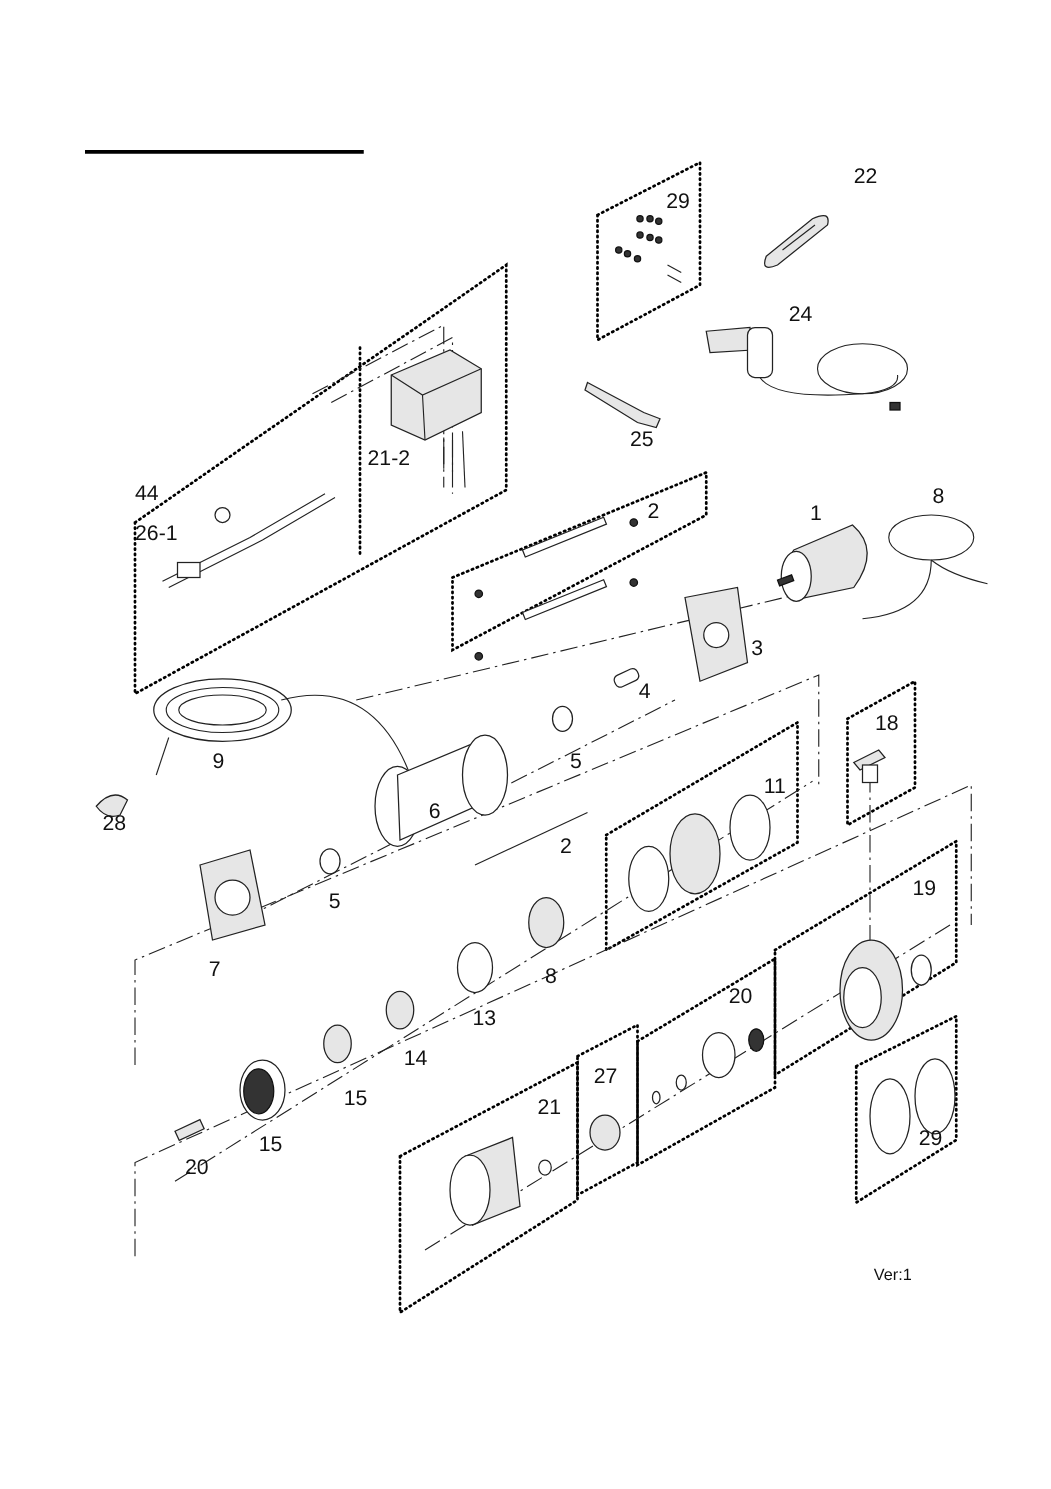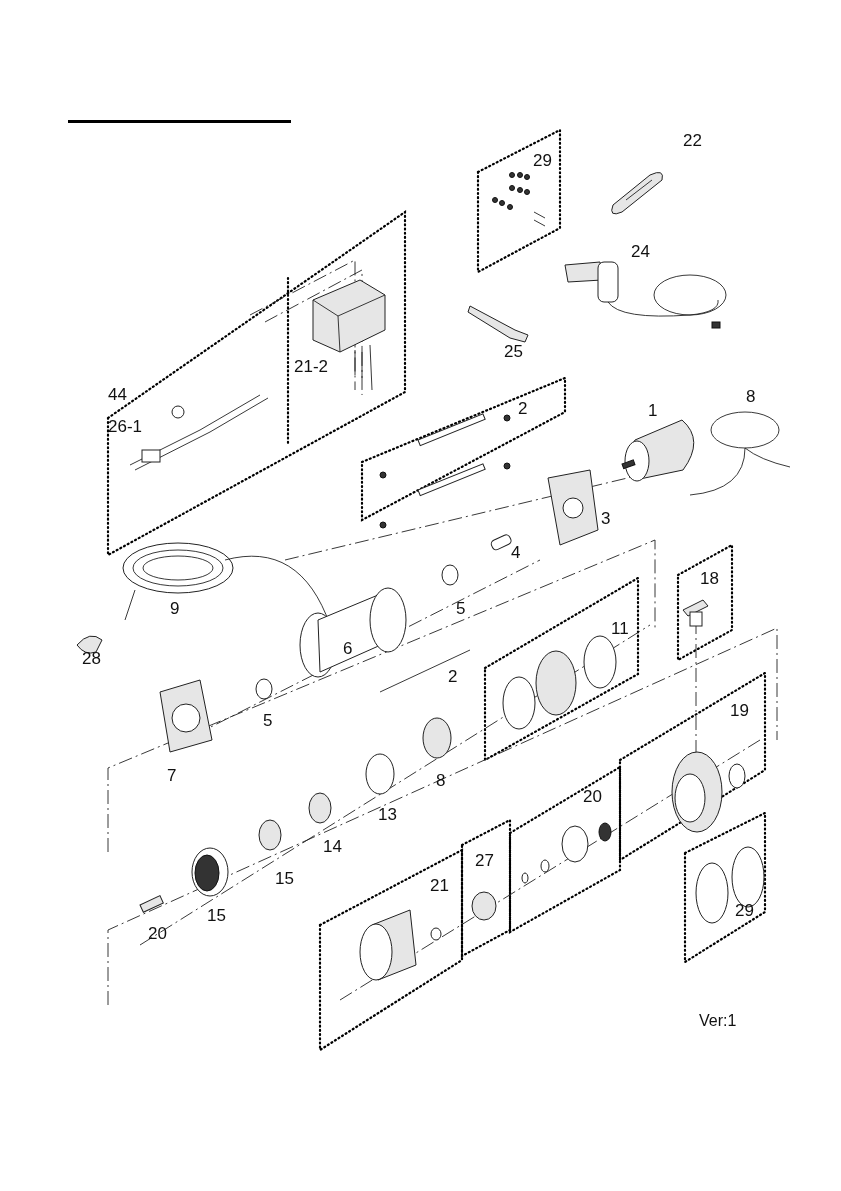--- a/index.html
+++ b/index.html
@@ -1,20 +1,20 @@
 <!DOCTYPE html>
 <html><head>
 <meta charset="utf-8">
 <style>
   html, body { margin:0; padding:0; background:#fff; }
   body { width:841px; height:1191px; position:relative; overflow:hidden; font-family:"Liberation Sans", sans-serif; color:#111; }
   #canvas { position:absolute; left:0; top:0; width:706px; height:1191px; }
   .title-rule { position:absolute; left:68px; top:120px; width:223px; height:3px; background:#000; }
   .lbl { position:absolute; font-size:17px; line-height:17px; color:#111; white-space:nowrap; }
-  .ver { position:absolute; font-size:16px; color:#111; }
+  .ver { position:absolute; font-size:13px; color:#111; }
   svg .dot { fill:none; stroke:#000; stroke-width:2.2; stroke-dasharray:1 3.2; stroke-linecap:round; }
   svg .dash { fill:none; stroke:#222; stroke-width:0.9; stroke-dasharray:14 4 2 4; }
   svg .line { fill:none; stroke:#222; stroke-width:0.9; }
   svg .part { fill:#fff; stroke:#222; stroke-width:1; }
   svg .part-g { fill:#e6e6e6; stroke:#222; stroke-width:1; }
   svg .dark { fill:#333; stroke:#111; stroke-width:1; }
 </style>
 </head>
 <body>
 

